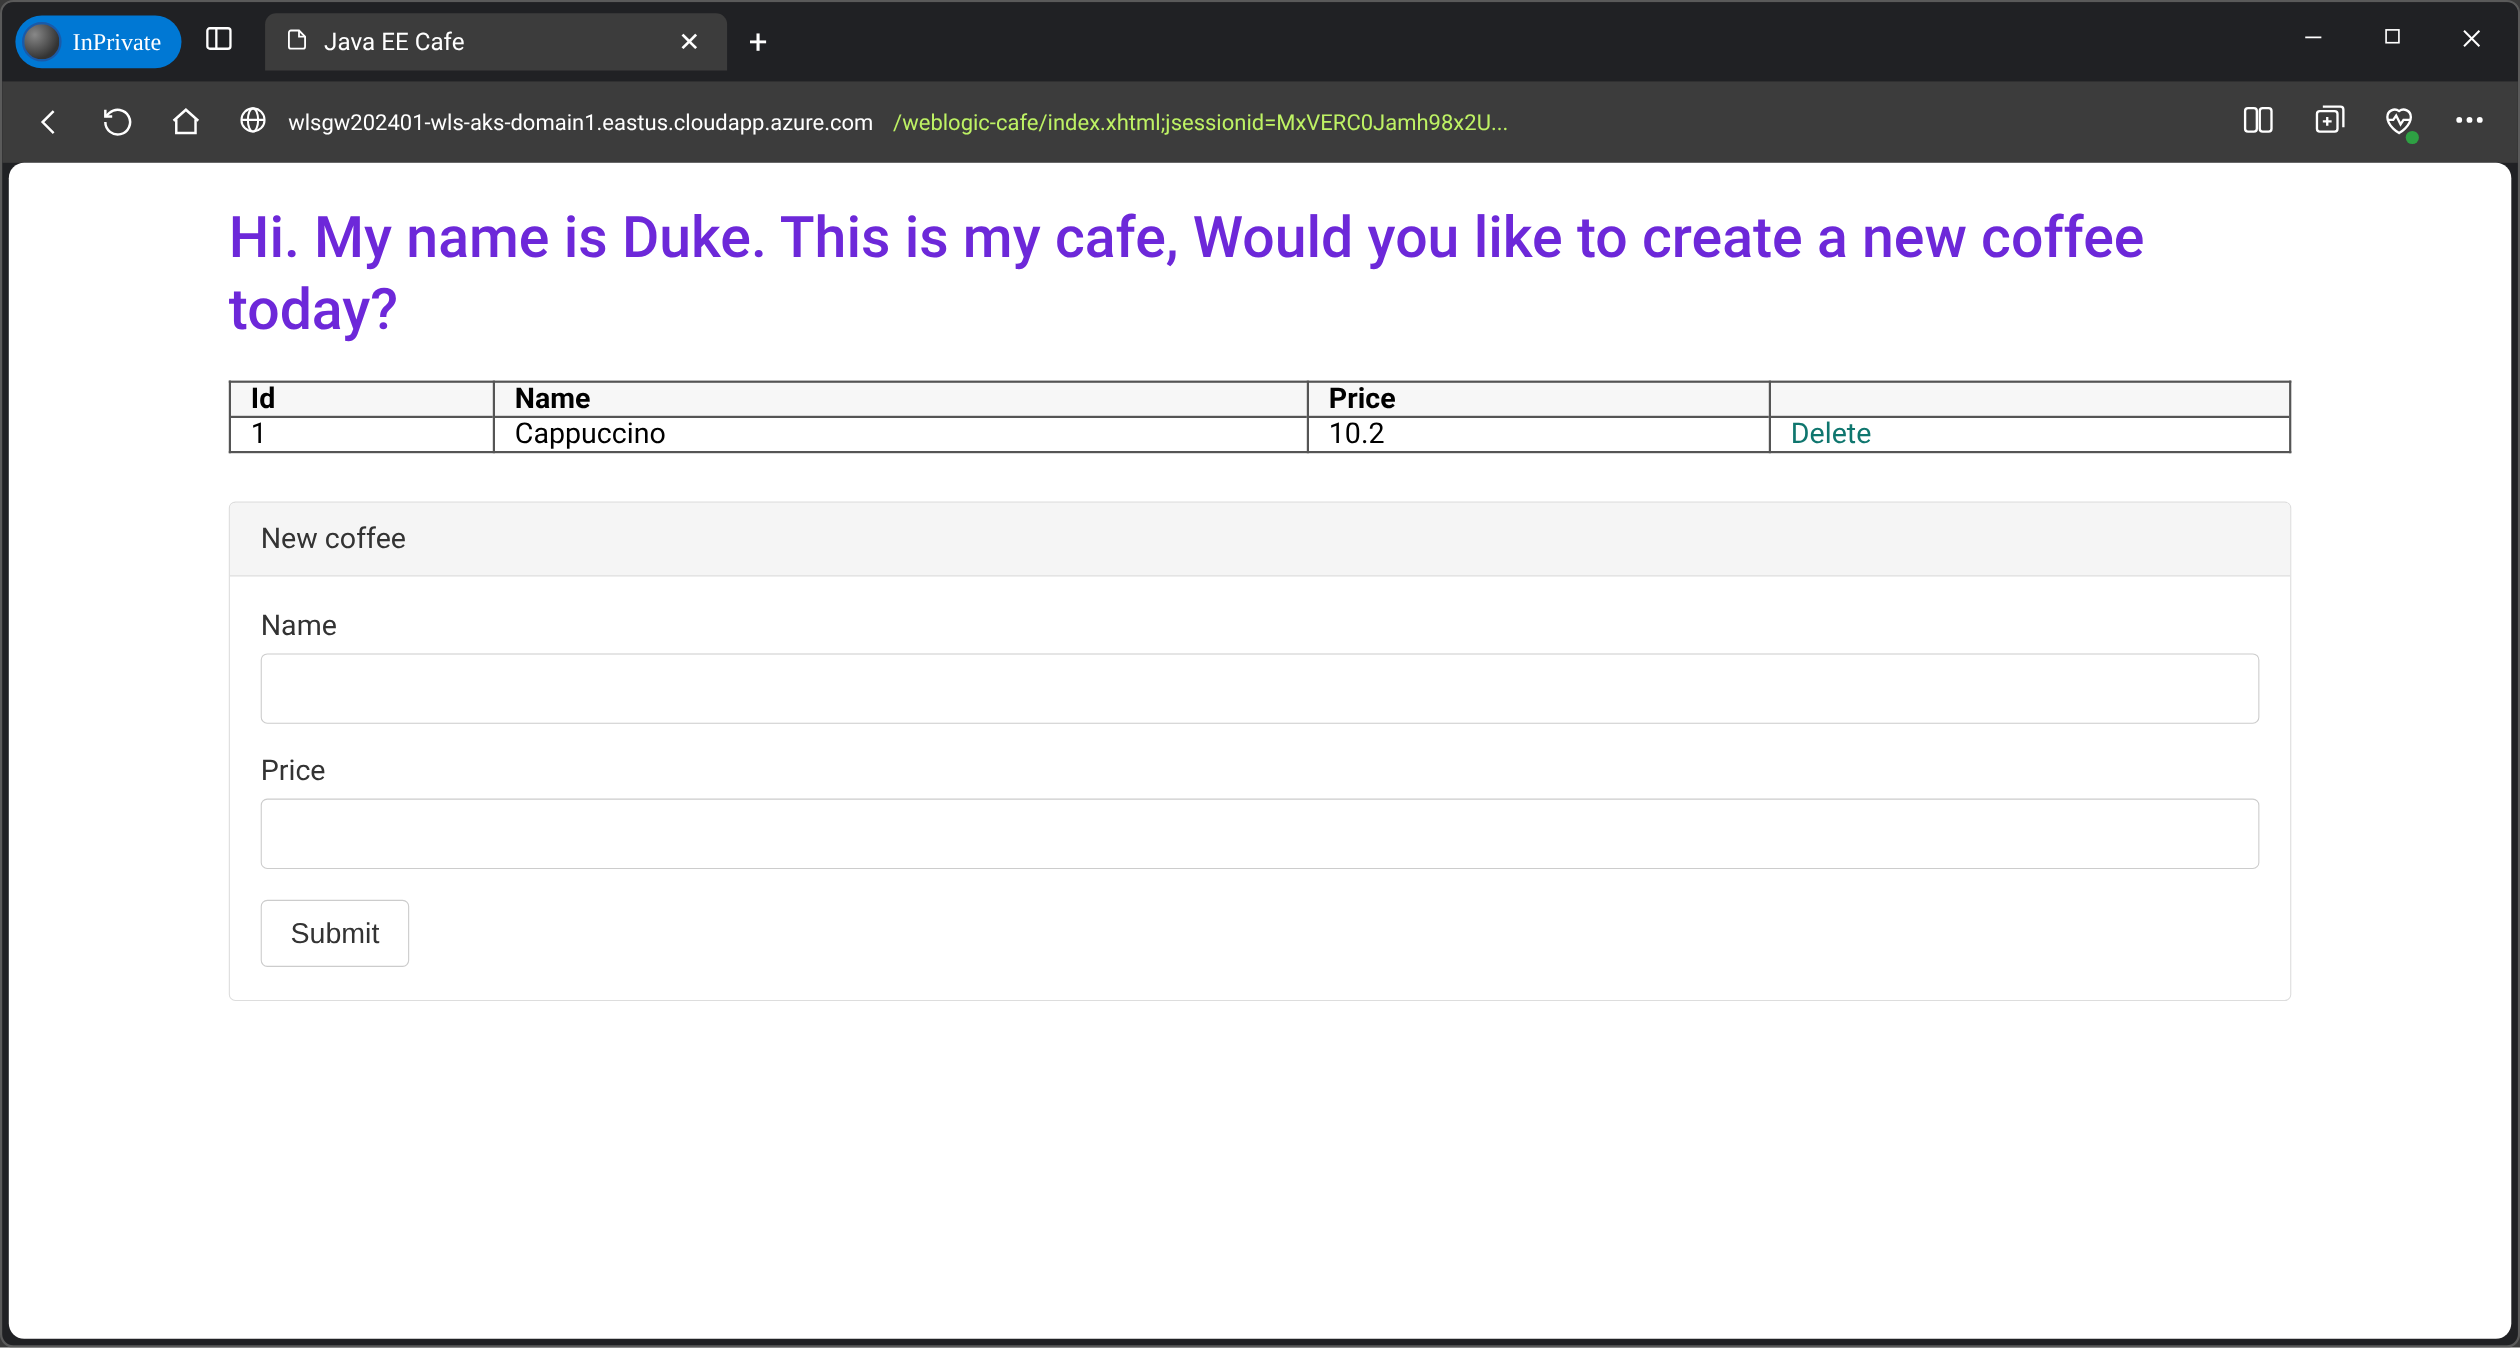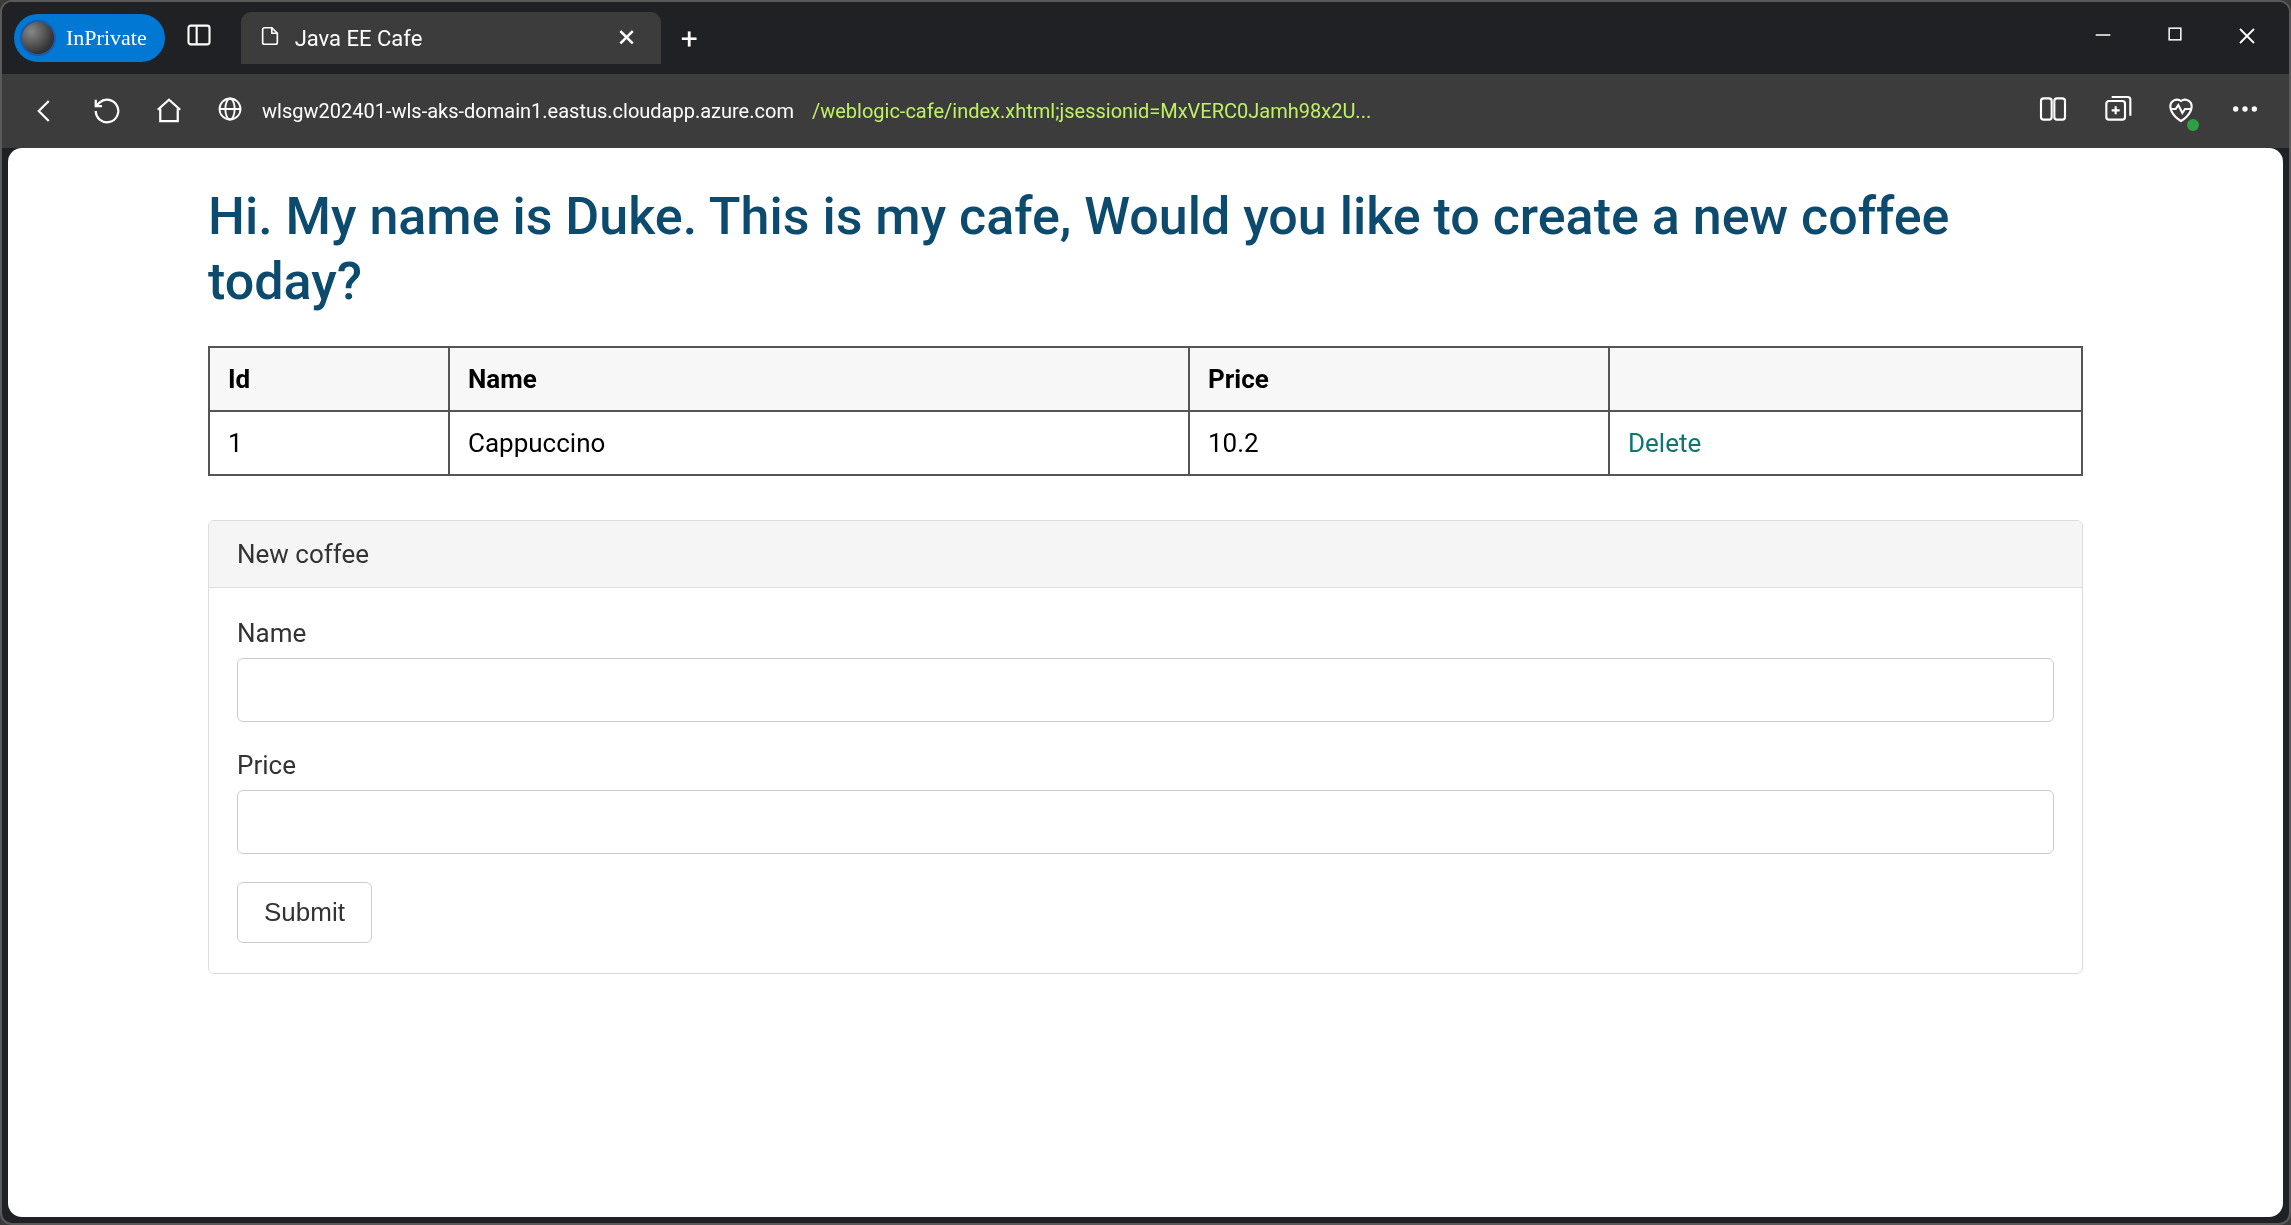--- a/index.html
+++ b/index.html
@@ -102,39 +102,39 @@
       flex: 1;
       background: #fff;
       border-radius: 14px;
       margin: 0 6px 6px 6px;
       padding: 36px 200px;
       overflow: auto;
     }
     .heading {
       font-size: 52px;
       font-weight: 500;
-      color: #0c4a6e;
+      color: #6d28d9;
       line-height: 1.25;
       margin-bottom: 32px;
     }
     .subheading {
       font-size: 40px;
       font-weight: 500;
       color: #333;
       margin-bottom: 24px;
     }
     .coffee-table {
       width: 100%;
       border-collapse: collapse;
       border: 2px solid #555;
       margin-bottom: 44px;
     }
     .coffee-table th, .coffee-table td {
       border: 2px solid #555;
-      padding: 16px 18px;
+      padding: 0 18px;
       text-align: left;
       font-size: 26px;
     }
     .coffee-table th {
       background: #f7f7f7;
       font-weight: 700;
       border-bottom: 1px solid #ccc;
     }
     .coffee-table td { font-weight: 400; }
     .col-id { width: 240px; }

